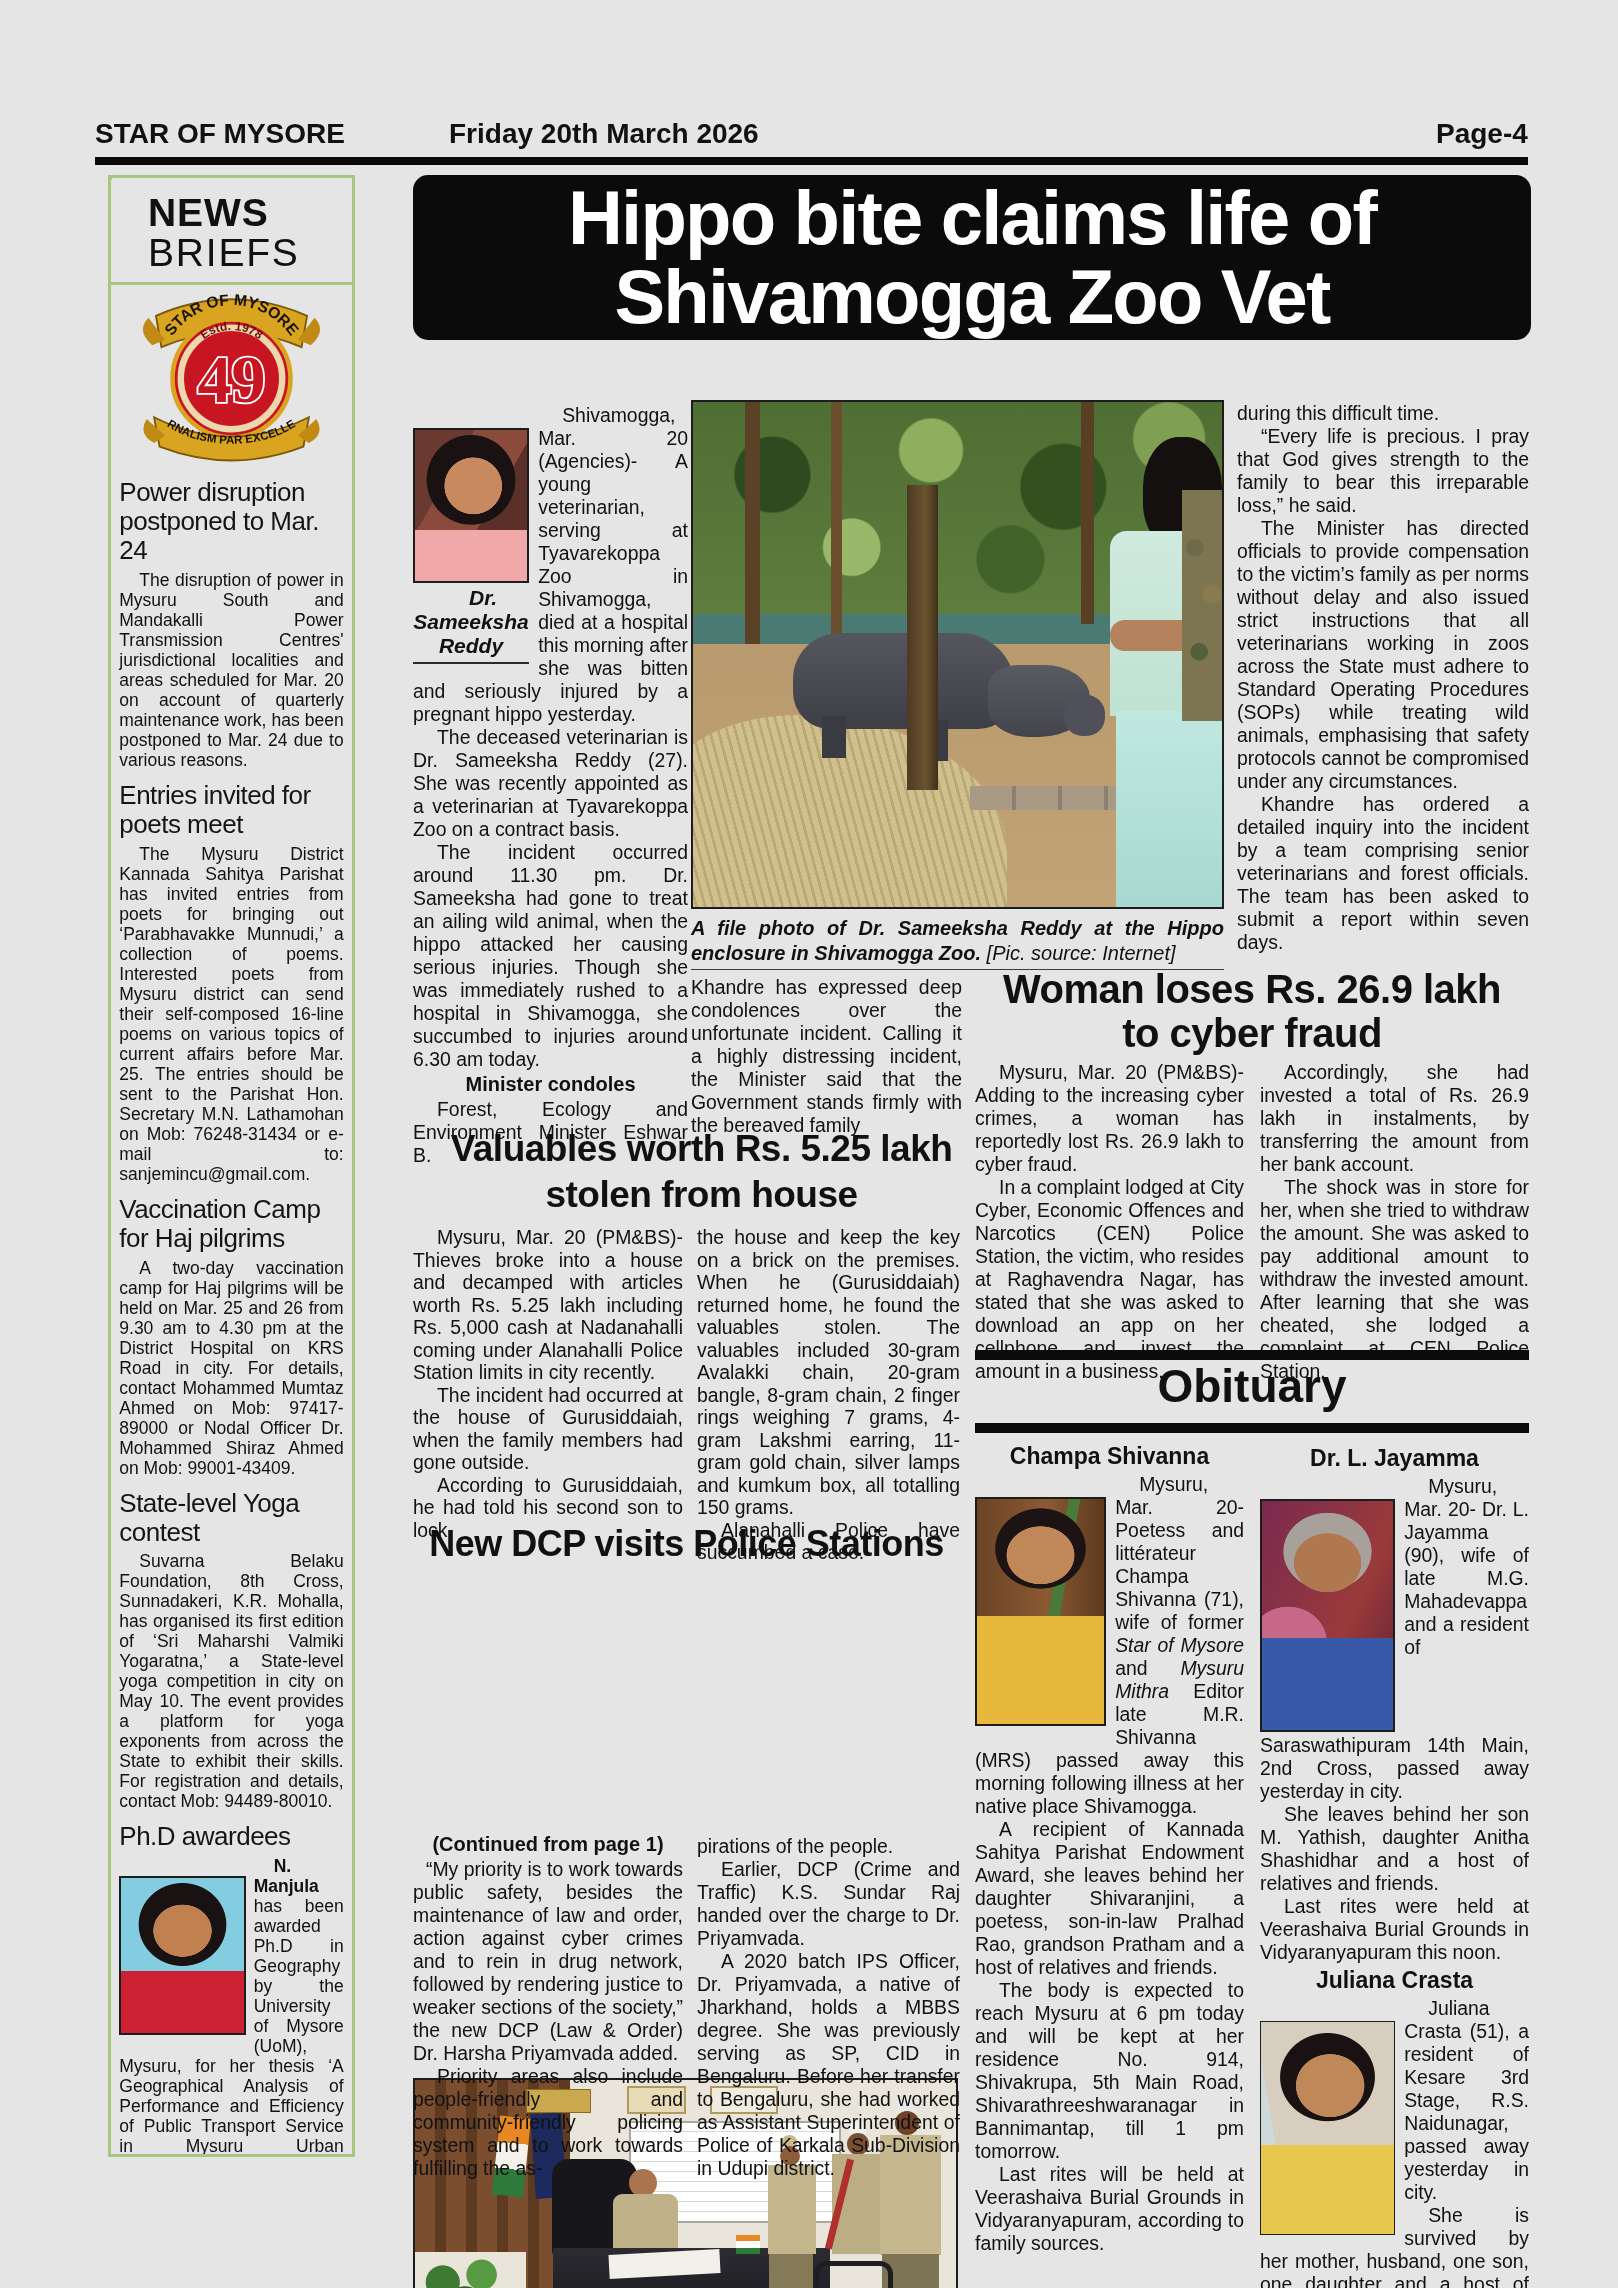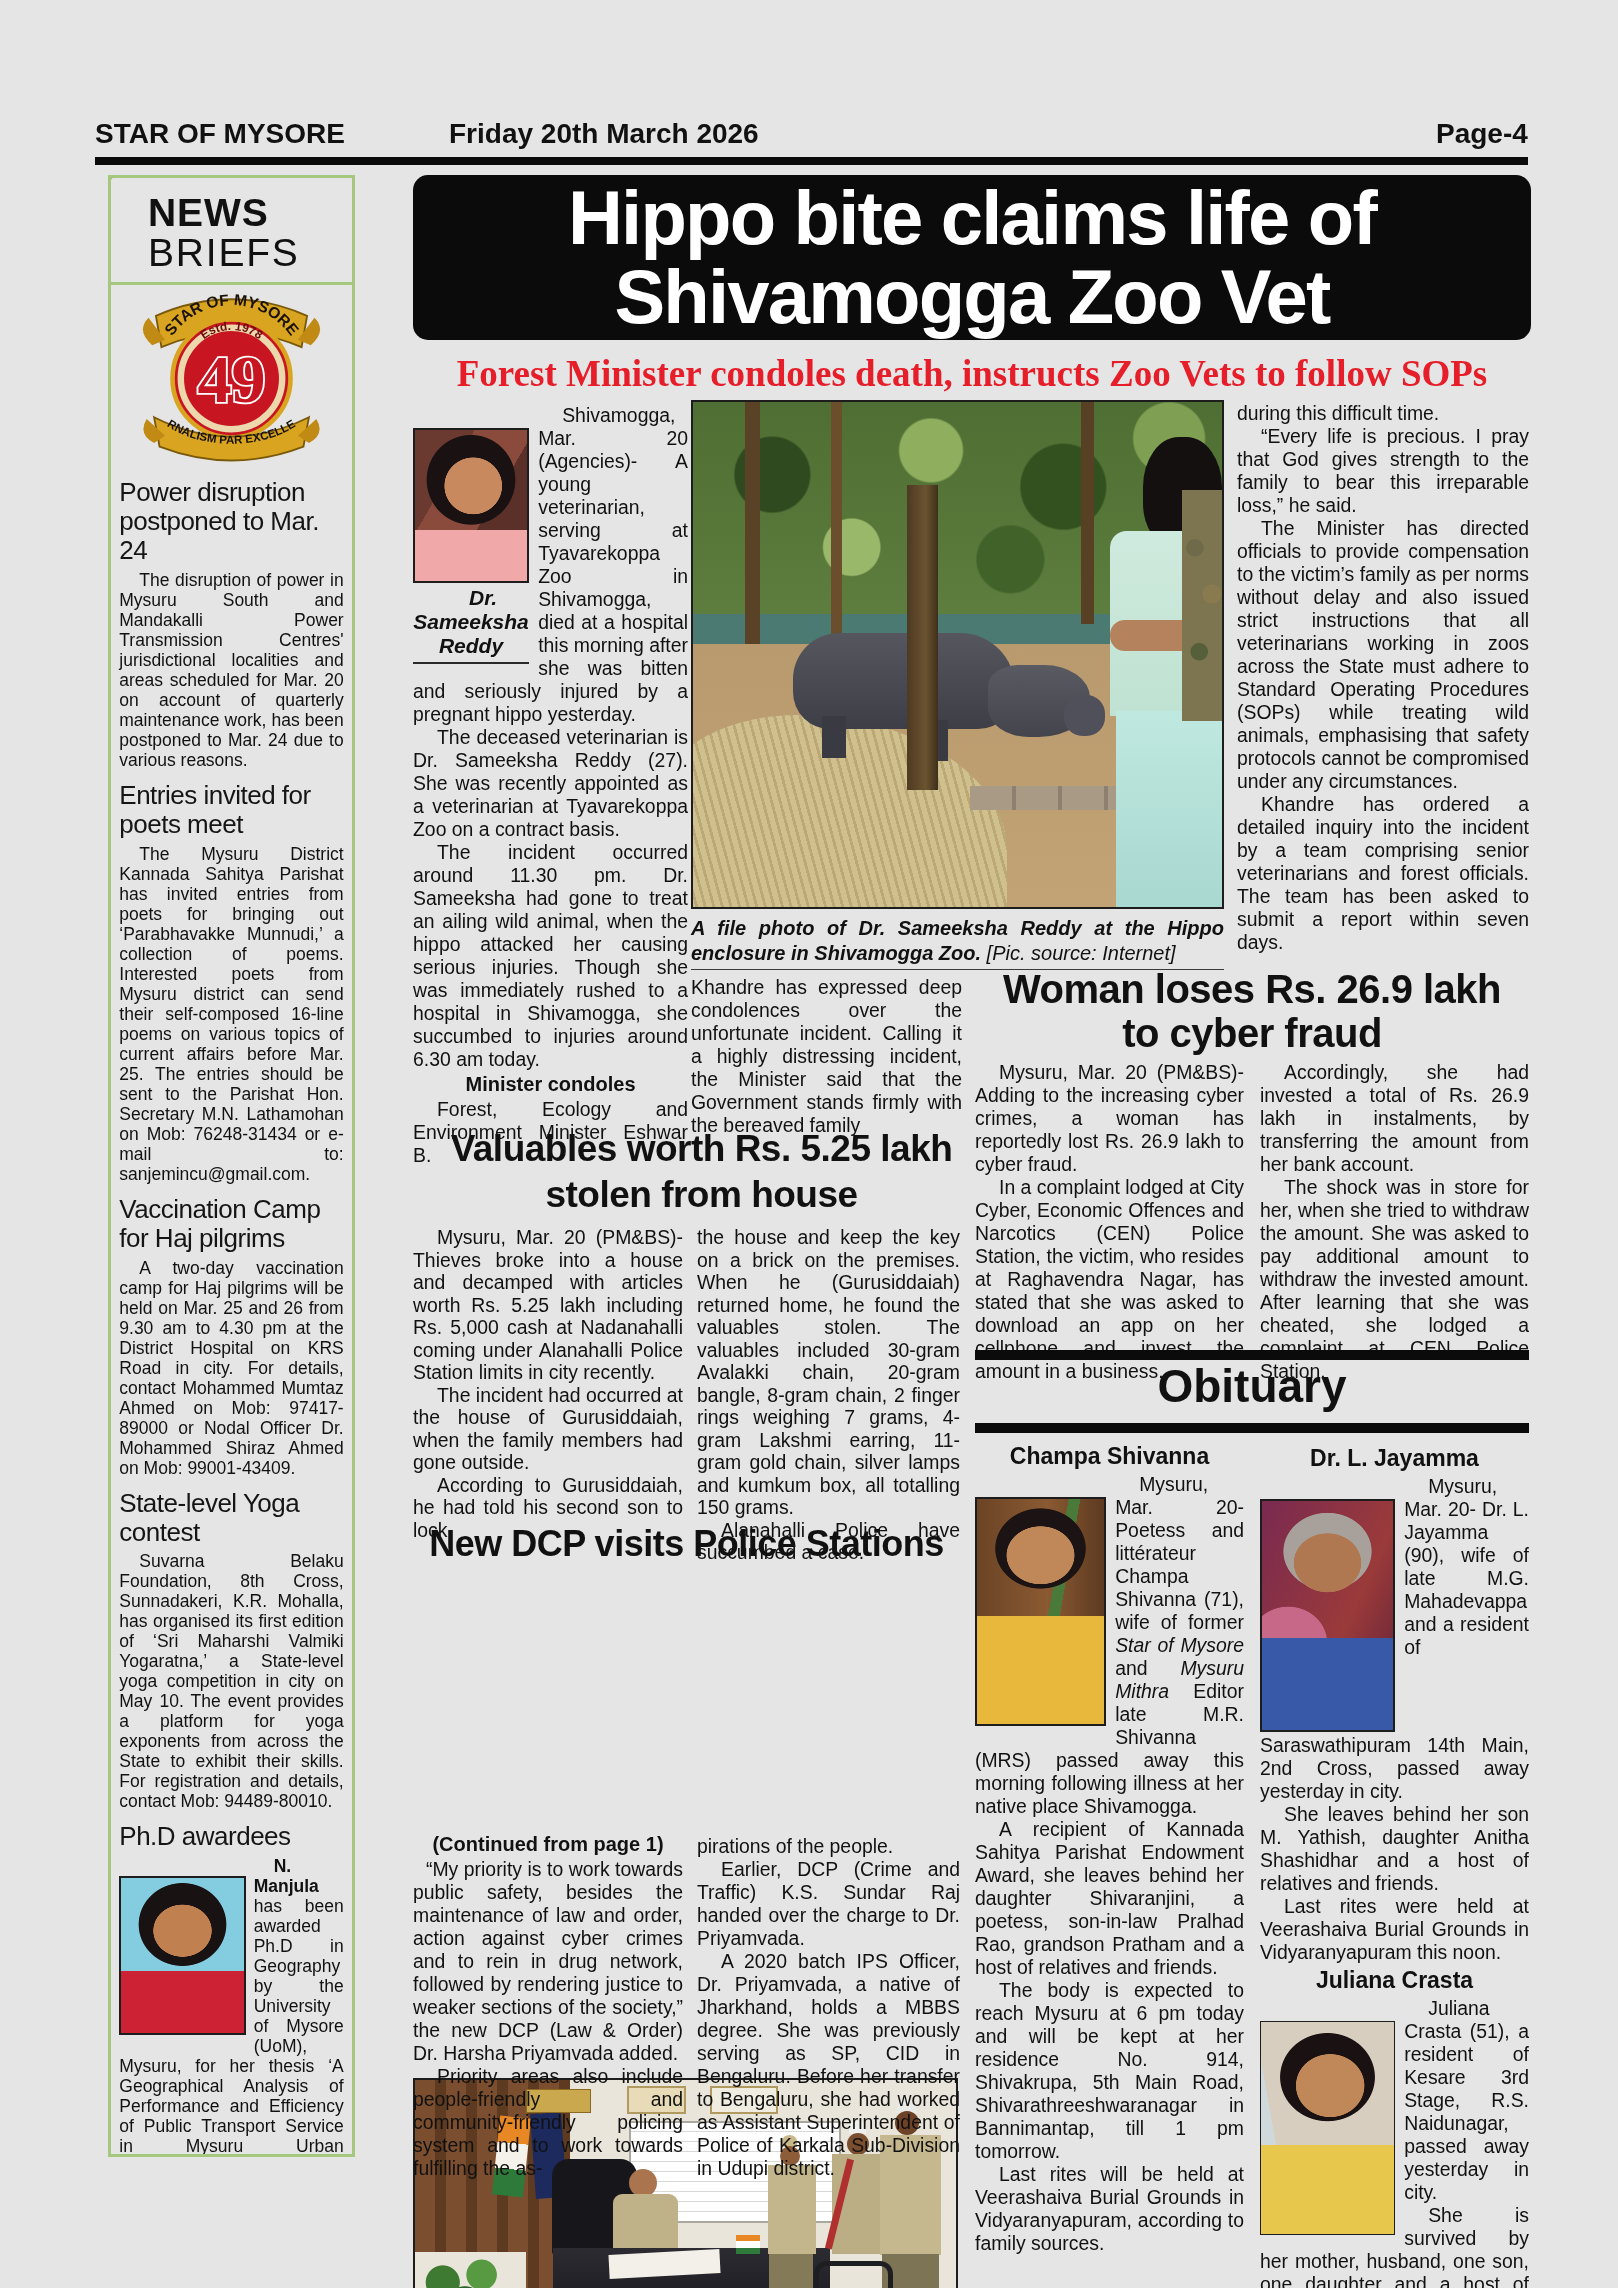--- a/index.html
+++ b/index.html
@@ -128,21 +128,20 @@
               #84ccdf;"></span>
       <span class="bold-lead">N. Manjula</span><span> has been awarded Ph.D in Geography by the University of Mysore (UoM), Mysuru, for her thesis ‘A Geographical Analysis of Performance and Efficiency of Public Transport Service in Mysuru Urban Agglomeration’ submitted under the guidance of Dr. H.R. Manjunatha.</span>
     </p>
 
   </div>
 
   <div class="abs banner">
     <div>Hippo bite claims life of</div>
     <div>Shivamogga Zoo Vet</div>
   </div>
-  <div class="abs subhead">Forest Minister condoles death, instructs  Zoo Vets to follow SOPs</div>
 
   <div class="col" style="left:413px;top:404px;width:275px;">
     <p class="b">
       <span class="float-ph" style="width:116px;">
         <span class="pt" style="display:block;width:116px;height:155px;background:
             radial-gradient(ellipse 26% 19% at 52% 37%,#c9895f 98%,transparent),
             radial-gradient(ellipse 40% 30% at 50% 33%,#1a1212 98%,transparent),
             linear-gradient(0deg,#f0a8a8 0 34%,transparent 34%),
             linear-gradient(120deg,#6a3a30 0 30%,#8a4a3c 30% 60%,#5a3028 60%);"></span>
         <span class="pt-cap" style="display:block;">Dr. Sameeksha Reddy</span>

